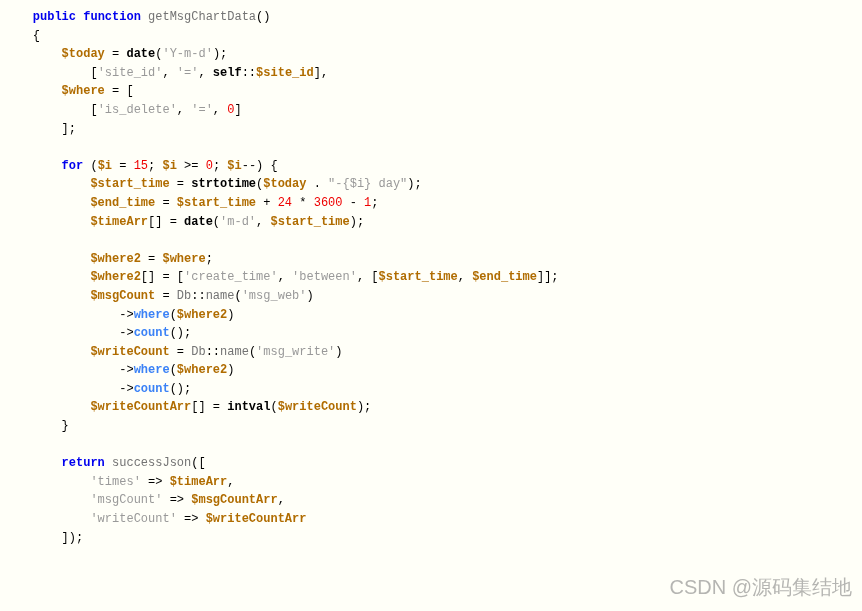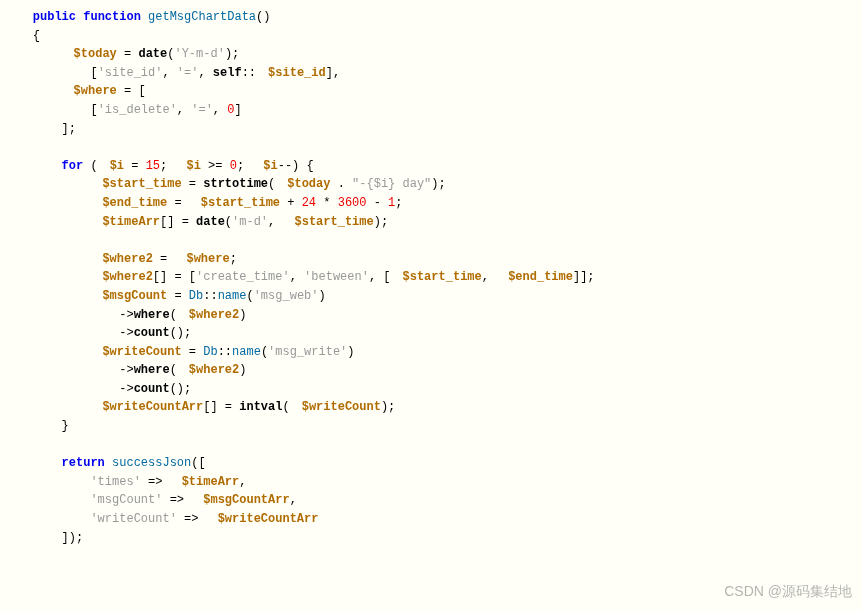--- a/index.html
+++ b/index.html
@@ -11,33 +11,33 @@
       padding: 8px 4px;
       color: #000;
       width: 862px;
       height: 611px;
       overflow: hidden;
       position: relative;
     }
     .line { white-space: pre; }
     .kw { color: #0000ee; font-weight: bold; }
     .fn { color: #000; font-weight: bold; }
-    .var { color: #b06c00; font-weight: bold; margin-left: 12px; }
+    .var { color: #b06c00; font-weight: bold; }
     .num { color: #ee0000; }
     .str { color: #999999; }
     .op { color: #000; }
-    .member { color: #000000; font-weight: bold; }
-    .plain { color: #0369a1; }
+    .member { color: #3b82f6; font-weight: bold; }
+    .plain { color: #737373; }
     .watermark {
       position: absolute;
       right: 10px;
       bottom: 8px;
       color: rgba(120,120,120,0.55);
       font-family: Arial, sans-serif;
-      font-size: 14px;
+      font-size: 20px;
     }
   </style>
 </head>
 <body>
 
 <div>
 <div class="line">    <span class="kw">public</span> <span class="kw">function</span> <span class="plain">getMsgChartData</span><span class="op">()</span></div>
 <div class="line">    <span class="op">{</span></div>
 <div class="line">        <span class="var">$today</span> <span class="op">=</span> <span class="fn">date</span><span class="op">(</span><span class="str">'Y-m-d'</span><span class="op">);</span></div>
 <div class="line">            <span class="op">[</span><span class="str">'site_id'</span><span class="op">, </span><span class="str">'='</span><span class="op">, </span><span class="fn">self</span><span class="op">::</span><span class="var">$site_id</span><span class="op">],</span></div>

